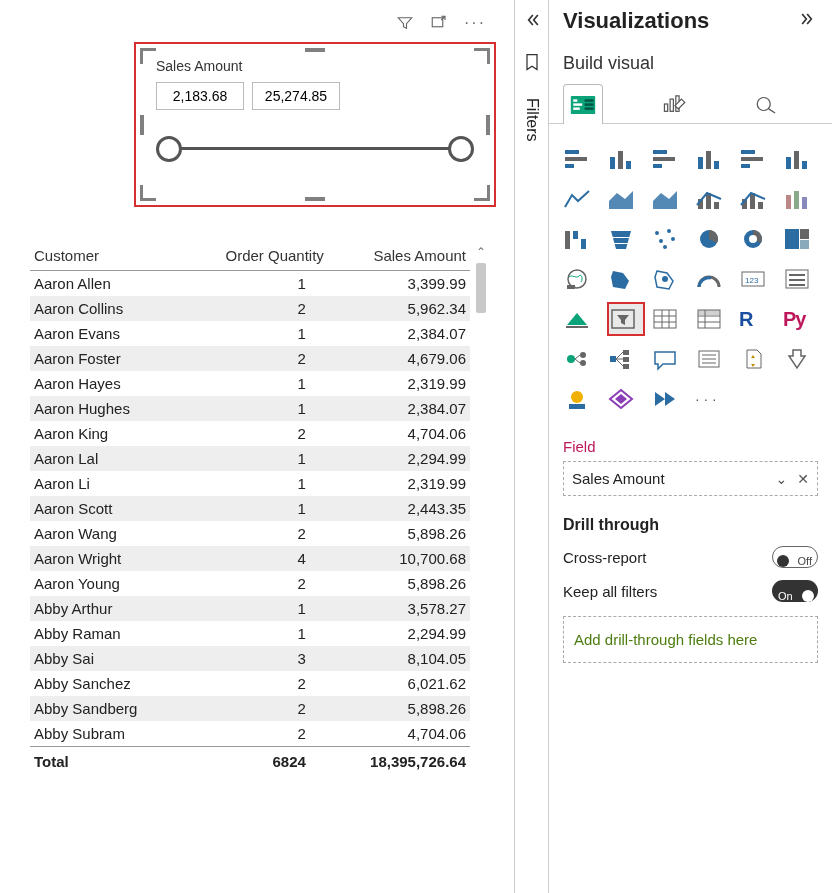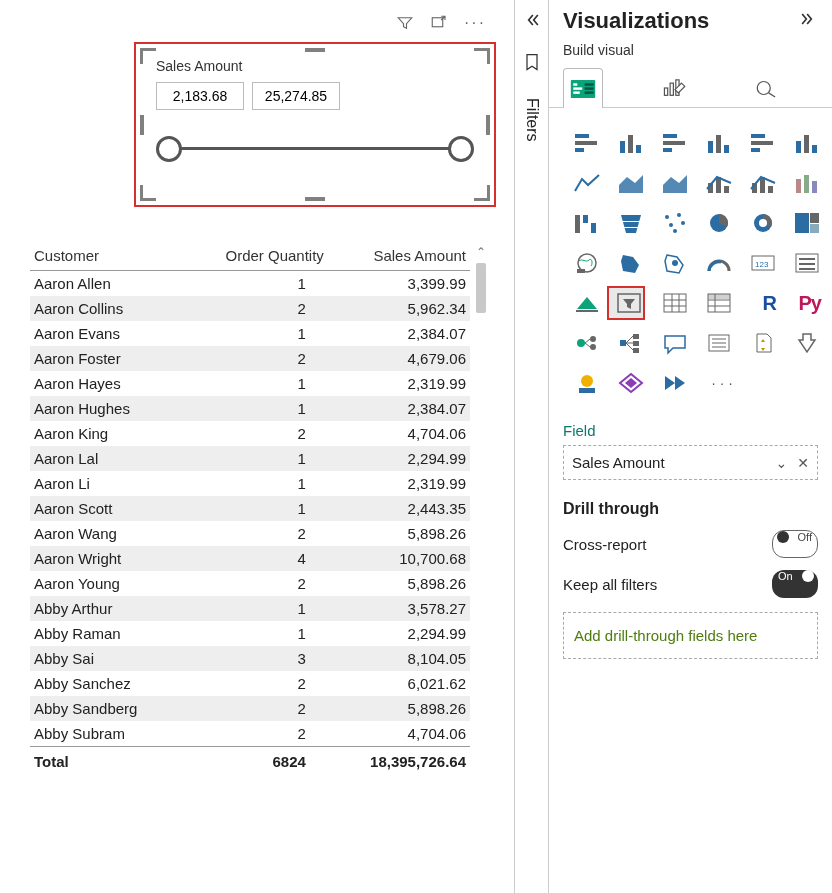--- a/index.html
+++ b/index.html
@@ -121,21 +121,21 @@
     border-left:1px solid #ccc;
     padding:8px 14px 10px 14px;
     display:flex; flex-direction:column;
     background:#fff;
   }
   .viz-head {
     display:flex; justify-content:space-between; align-items:center;
     margin-bottom:4px;
   }
   .viz-head h2 { font-size:22px; font-weight:600; }
-  .viz-sub { font-size:14px; color:#333; margin-top:4px; }
+  .viz-sub { font-size:18px; color:#333; margin-top:15px; }
   .build-tabs {
     display:flex; gap:52px; margin:10px 0 0 0; align-items:flex-end;
     position: relative;
   }
   .build-tabs .tab { width:40px; height:40px; display:flex; align-items:center; justify-content:center; }
   .build-tabs .tab.sel {
     border:1px solid #bbb; border-bottom:none;
     border-radius:4px 4px 0 0; background:#fff;
     position:relative; z-index:2;
   }
@@ -144,50 +144,50 @@
     border-bottom:1px solid #ccc; z-index:1;
   }
   .build-icon { width:26px; height:22px; }
 
   .viz-grid {
     display:grid; grid-template-columns:repeat(6,38px);
     gap:6px 6px; margin-top:18px;
   }
   .viz-item {
     width:38px; height:34px;
-    display:flex; align-items:center; justify-content:flex-end;
+    display:flex; align-items:center; justify-content:flex-start;
     cursor:pointer;
   }
   .viz-item svg { width:28px; height:24px; }
   .viz-item.sel {
     border:2px solid #d62f2f;
     background:#e9e9e9;
   }
   .viz-item.txt { font-size:20px; font-weight:700; }
   .viz-item .r { color:#1a4ea0; }
   .viz-item .py { color:#be185d; letter-spacing:-1px; }
 
-  .section-label { font-size:15px; color:#0f766e; margin-top:22px; }
+  .section-label { font-size:15px; color:#be185d; margin-top:22px; }
   .field-well {
     margin-top:6px;
     border:1px dashed #aaa;
     padding:8px 8px;
     display:flex; justify-content:space-between; align-items:center;
     font-size:15px;
   }
   .field-well .ctrls { display:flex; gap:10px; color:#555; font-size:14px; }
 
   .drill-head { font-weight:600; margin-top:20px; font-size:16px; }
   .drill-row {
     display:flex; justify-content:space-between; align-items:center;
     margin-top:12px; font-size:15px;gap:16px;
   }
   .toggle {
-    width:46px; height:28px; border-radius:12px;
-    display:inline-flex; align-items:flex-start; position:relative;
+    width:46px; height:22px; border-radius:12px;
+    display:inline-flex; align-items:flex-end; position:relative;
     font-size:11px; color:#444;
   }
   .toggle.off { border:1.5px solid #666; background:#fff; justify-content:flex-end; padding-right:5px; }
   .toggle.on  { background:#333; color:#fff; justify-content:flex-start; padding-left:6px; }
   .toggle .knob {
     position:absolute; width:12px; height:12px; border-radius:50%;
   }
   .toggle.off .knob { left:4px; background:#333; }
   .toggle.on  .knob { right:4px; background:#fff; }
 

